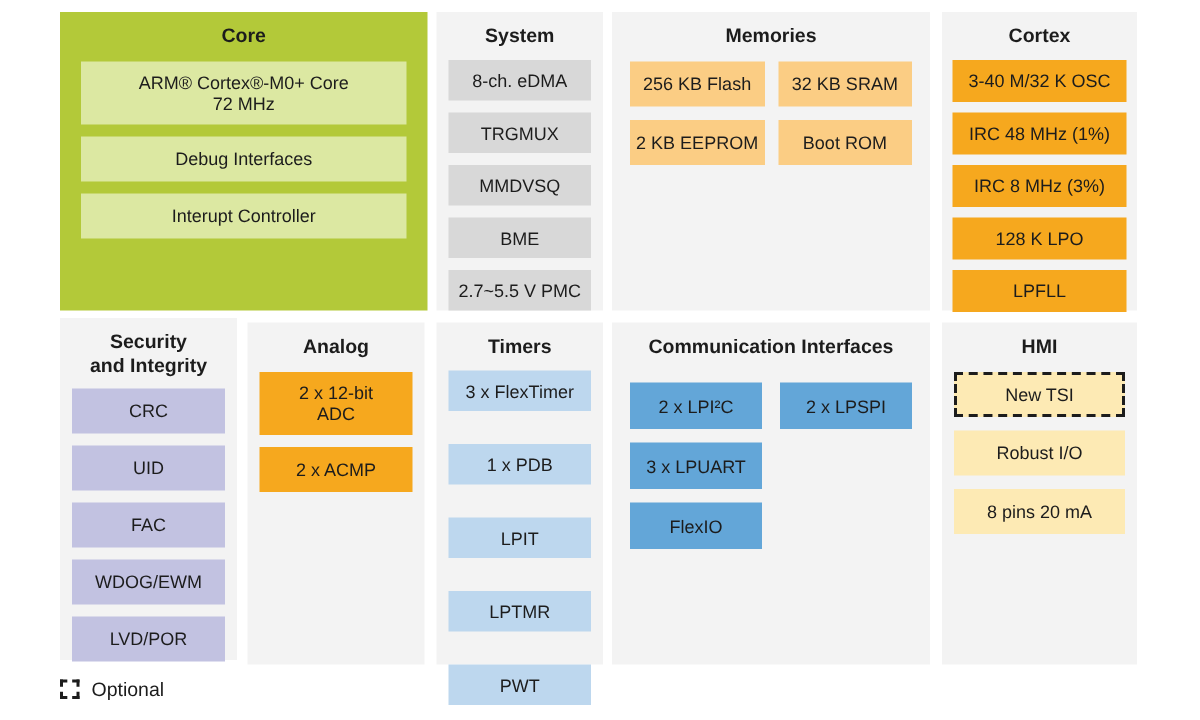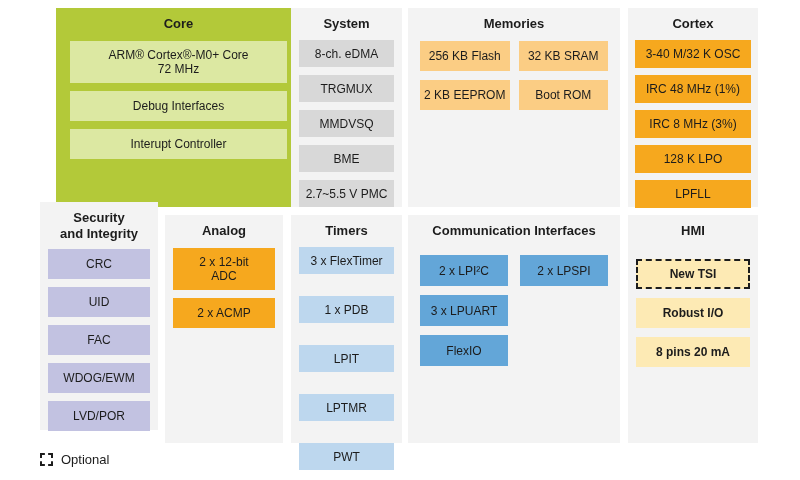--- a/index.html
+++ b/index.html
@@ -12,58 +12,58 @@
     text-align:center;font-weight:bold;font-size:13px;line-height:16px;
     padding:8px 4px 0;white-space:pre-line;
   }
   .stack{display:flex;flex-direction:column;align-items:stretch;}
   .block{
     display:flex;align-items:center;justify-content:center;text-align:center;
     font-size:12px;line-height:14px;white-space:pre-line;box-sizing:border-box;
     flex:0 0 auto;
   }
   
-  .sec-core{left:56px;top:8px;width:245px;height:199px;background:#b3c939;}
+  .sec-core{left:40px;top:8px;width:245px;height:199px;background:#b3c939;}
   .sec-core .stack{margin-top:9px;padding:0 14px;gap:8px;}
   .core-block{background:#dce8a2;height:30px;}
   .core-block.tall{height:42px;}
 
   .sec-system{left:291px;top:8px;width:111px;height:199px;}
   .sec-system .stack{margin-top:8px;padding:0 8px;gap:8px;}
   .gray-block{background:#d8d8d8;height:27px;}
 
   .sec-memories{left:408px;top:8px;width:212px;height:199px;}
   .mem-grid{display:grid;grid-template-columns:1fr 1fr;gap:9px;margin-top:9px;padding:0 12px;}
   .mem-block{background:#fbcd84;height:30px;}
 
   .sec-clocks{left:628px;top:8px;width:130px;height:199px;}
   .sec-clocks .stack{margin-top:8px;padding:0 7px;gap:7px;}
   .orange-block{background:#f6a81e;height:28px;}
 
   
-  .sec-security{left:40px;top:202px;width:118px;height:228px;}
+  .sec-security{left:40px;top:212px;width:118px;height:228px;}
   .sec-security .stack{margin-top:7px;padding:0 8px;gap:8px;}
   .purple-block{background:#c2c2e1;height:30px;}
 
   .sec-analog{left:165px;top:215px;width:118px;height:228px;}
   .sec-analog .stack{margin-top:9px;padding:0 8px;gap:8px;}
   .orange-block2{background:#f6a81e;height:30px;}
   .orange-block2.tall{height:42px;}
 
   .sec-timers{left:291px;top:215px;width:111px;height:228px;}
   .sec-timers .stack{margin-top:8px;padding:0 8px;gap:22px;}
   .blue-block{background:#bdd7ee;height:27px;}
 
   .sec-comm{left:408px;top:215px;width:212px;height:228px;}
   .comm-grid{display:grid;grid-template-columns:1fr 1fr;gap:9px 12px;margin-top:16px;padding:0 12px;}
   .mblue-block{background:#63a6d8;height:31px;}
   .comm-col1{grid-column:1;}
 
   .sec-hmi{left:628px;top:215px;width:130px;height:228px;}
-  .sec-hmi .stack{margin-top:20px;padding:0 8px;gap:9px;font-weight:bold;}
+  .sec-hmi .stack{margin-top:9px;padding:0 8px;gap:9px;}
   .yellow-block{background:#fdeab4;height:30px;}
   .dashed{border:2px dashed #1c1c1c;}
 
   
   .legend{position:absolute;left:40px;top:452px;display:flex;align-items:center;gap:8px;}
   .legend-swatch{width:13px;height:13px;border:2px dashed #1c1c1c;background:#ffffff;box-sizing:border-box;}
   .legend-label{font-size:13px;}
 </style>
 </head>
 <body>

